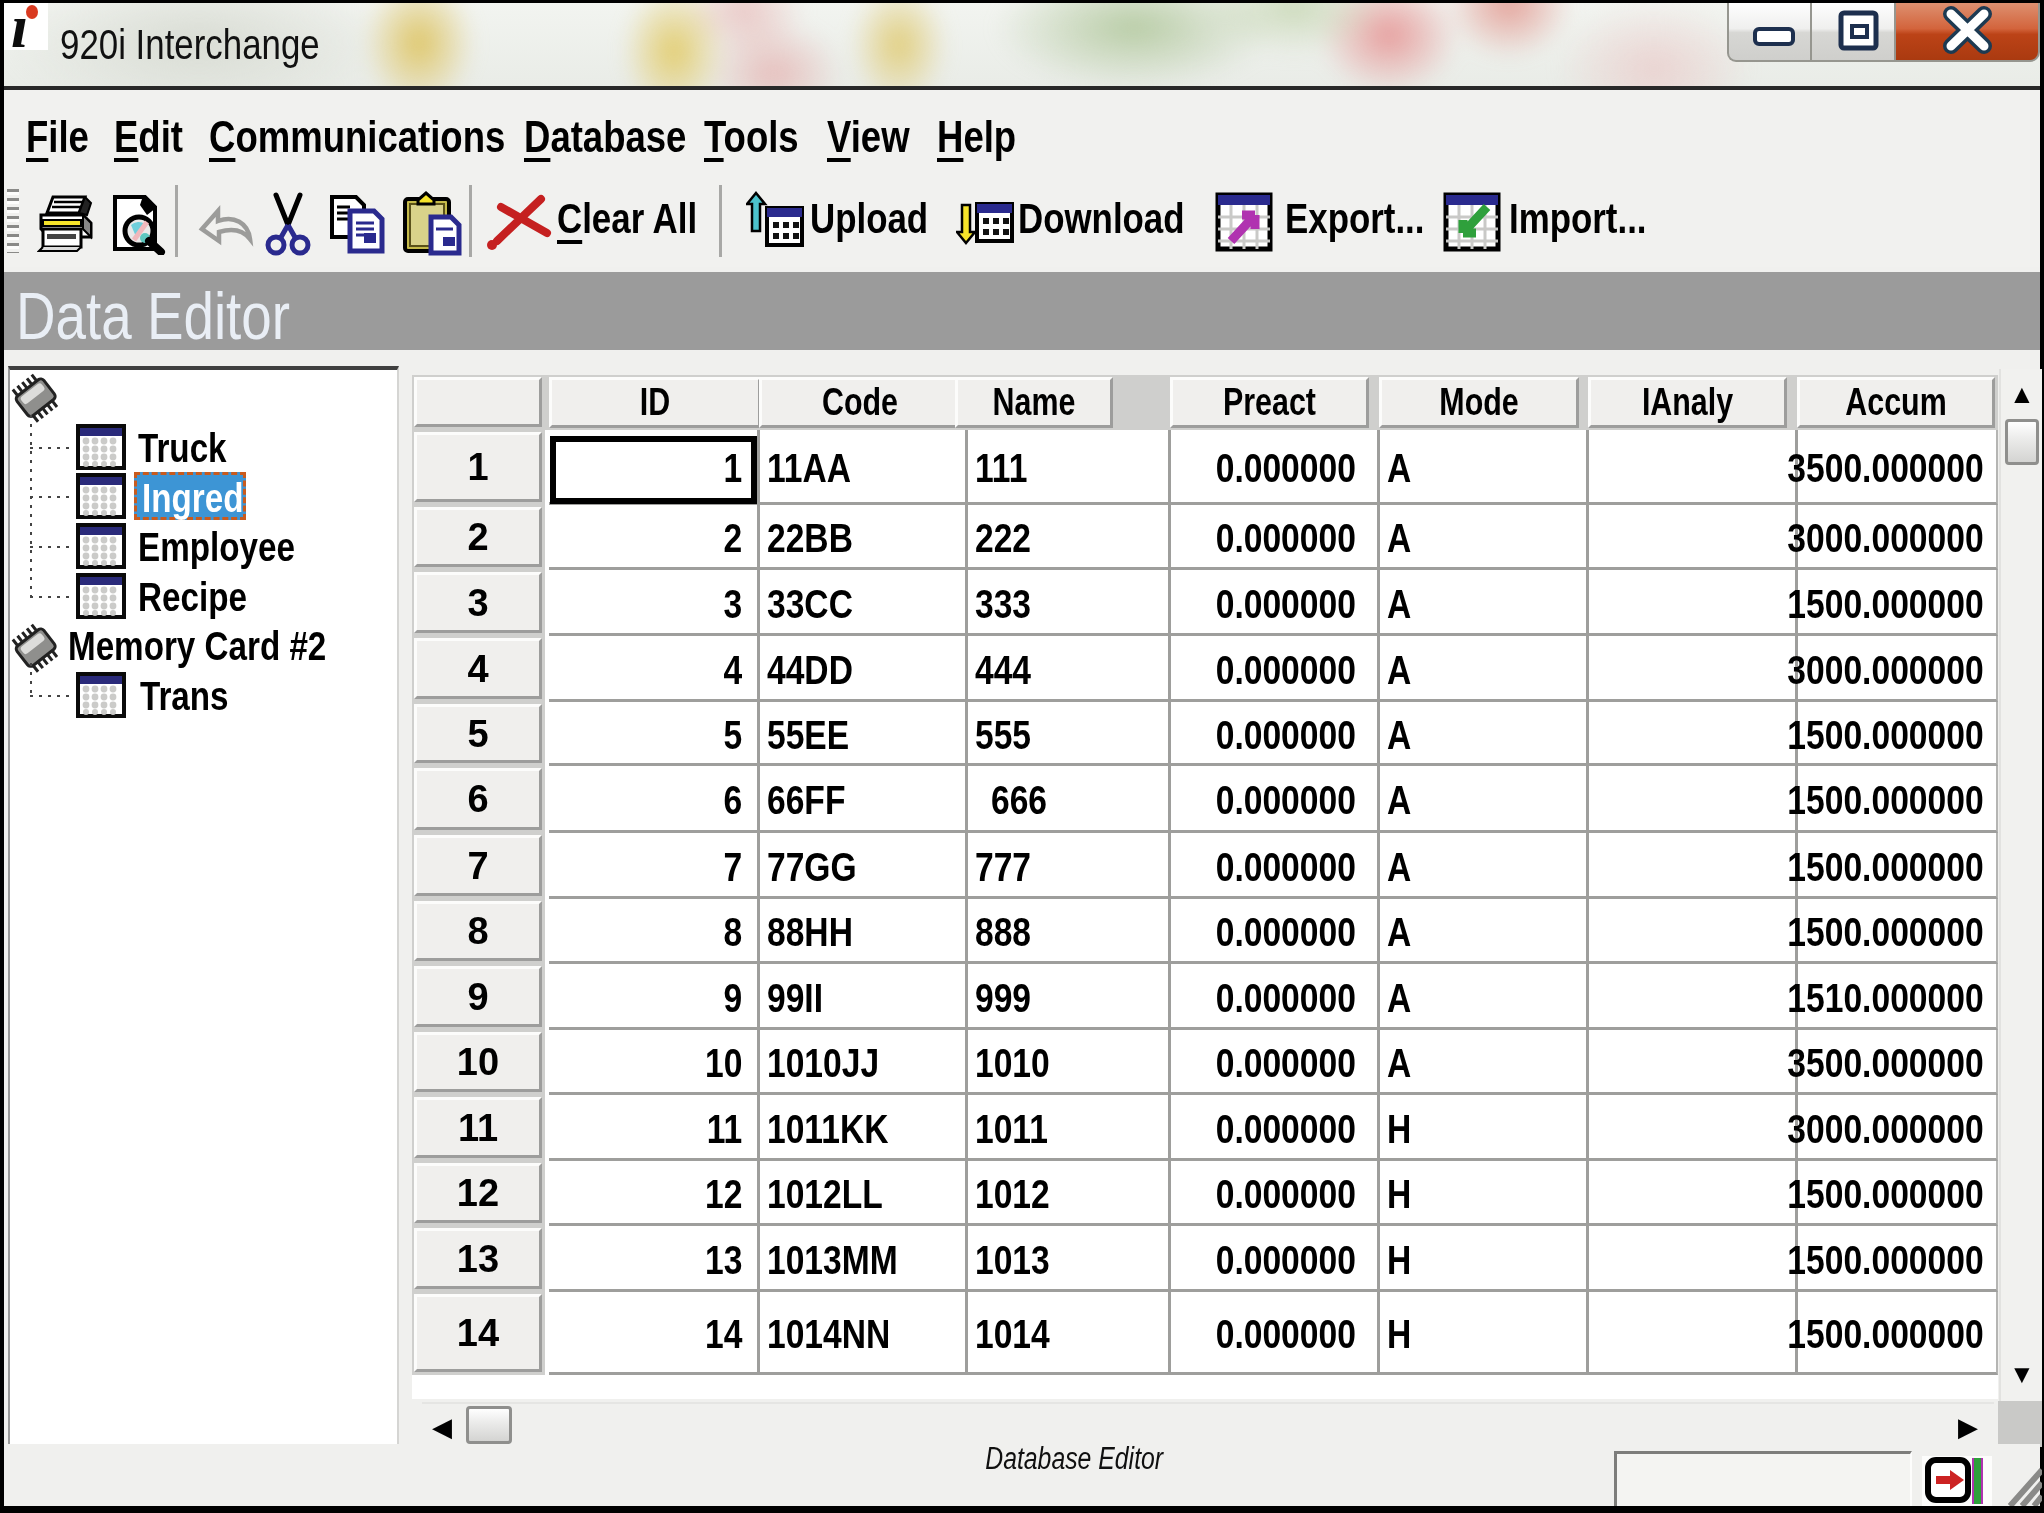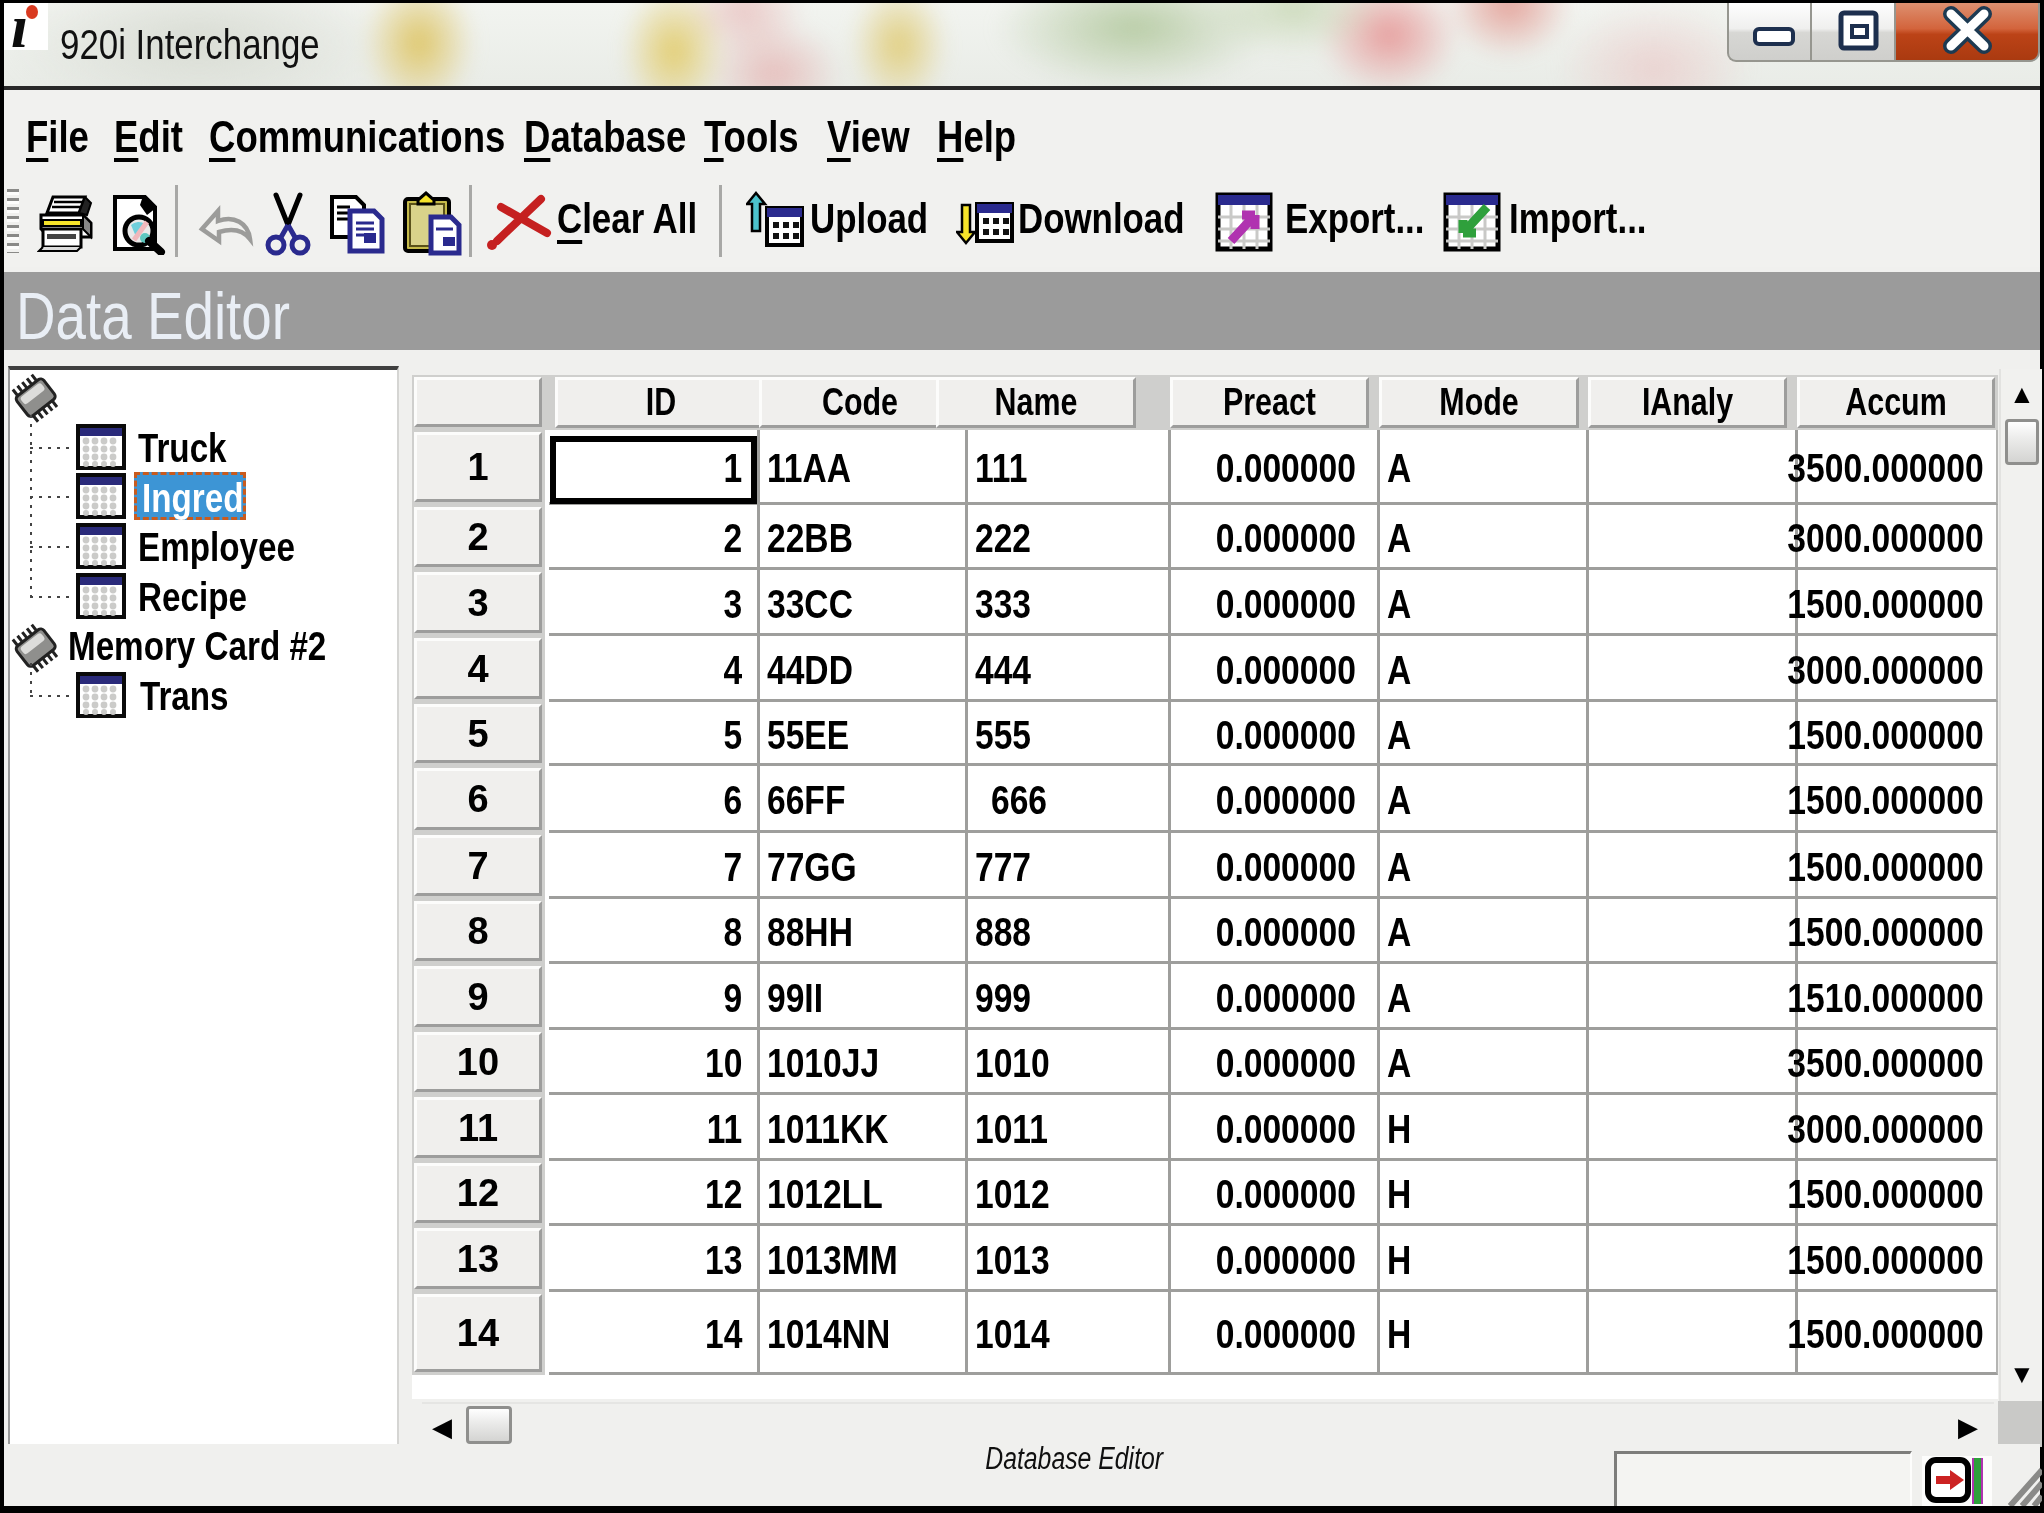--- a/index.html
+++ b/index.html
@@ -353,27 +353,27 @@
           <circle cx="19" cy="40" r="3"></circle>
           <circle cx="28" cy="40" r="3"></circle>
           <circle cx="37" cy="40" r="3"></circle>
 </g>
       </svg>
 <div class="titem" style="left:130px;top:304px"><span class="tx">Trans</span></div>
 </div>
 <div id="grid">
 <div class="hstrip">
 <div class="hcell" style="left:2px;top:2px;width:128px;height:50px"></div>
-<div class="hcell" style="left:143px;width:212px;line-height:44px">
+<div class="hcell" style="left:137px;width:212px;line-height:44px">
           <span class="txc" style="display:block">ID</span>
         </div>
 <div class="hcell" style="left:347px;width:202px;line-height:44px">
           <span class="txc" style="display:block">Code</span>
         </div>
-<div class="hcell" style="left:524px;width:200px;line-height:44px">
+<div class="hcell" style="left:543px;width:158px;line-height:44px">
           <span class="txc" style="display:block">Name</span>
         </div>
 <div class="hcell" style="left:758px;width:199px;line-height:44px">
           <span class="txc" style="display:block">Preact</span>
         </div>
 <div class="hcell" style="left:967px;width:200px;line-height:44px">
           <span class="txc" style="display:block">Mode</span>
         </div>
 <div class="hcell" style="left:1176px;width:199px;line-height:44px">
           <span class="txc" style="display:block">IAnaly</span>

